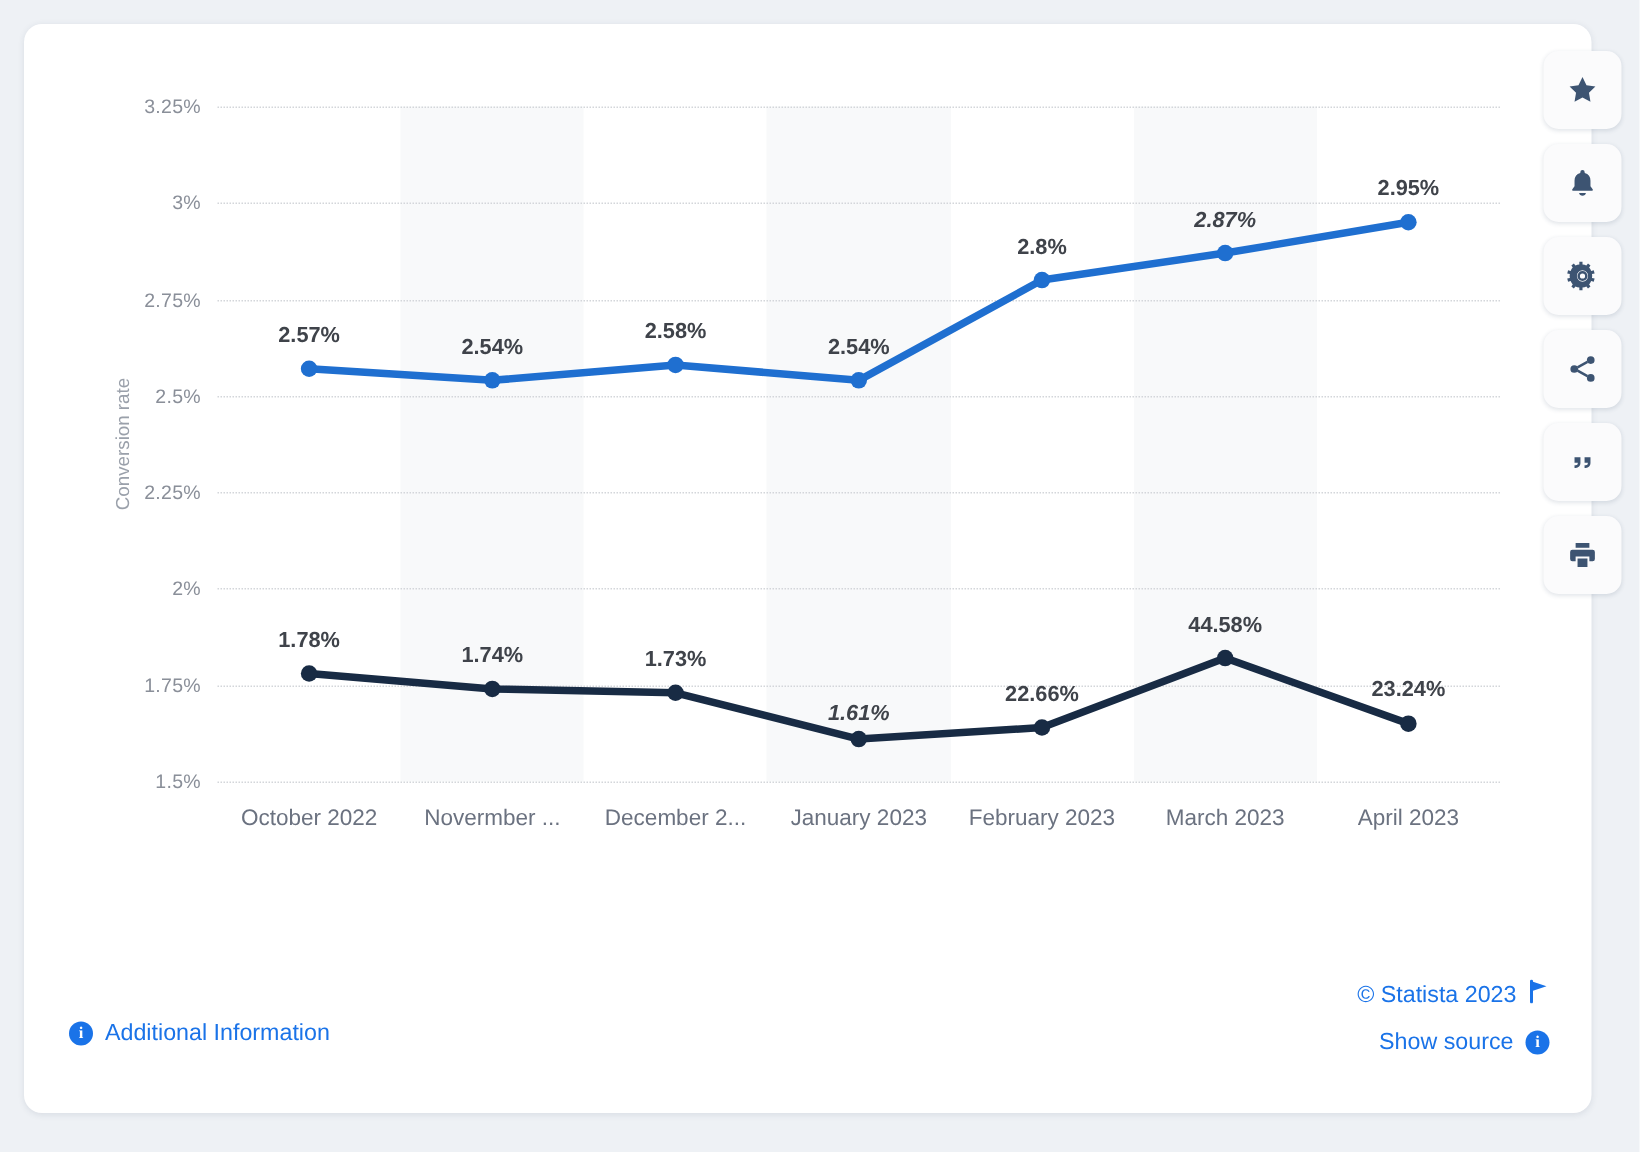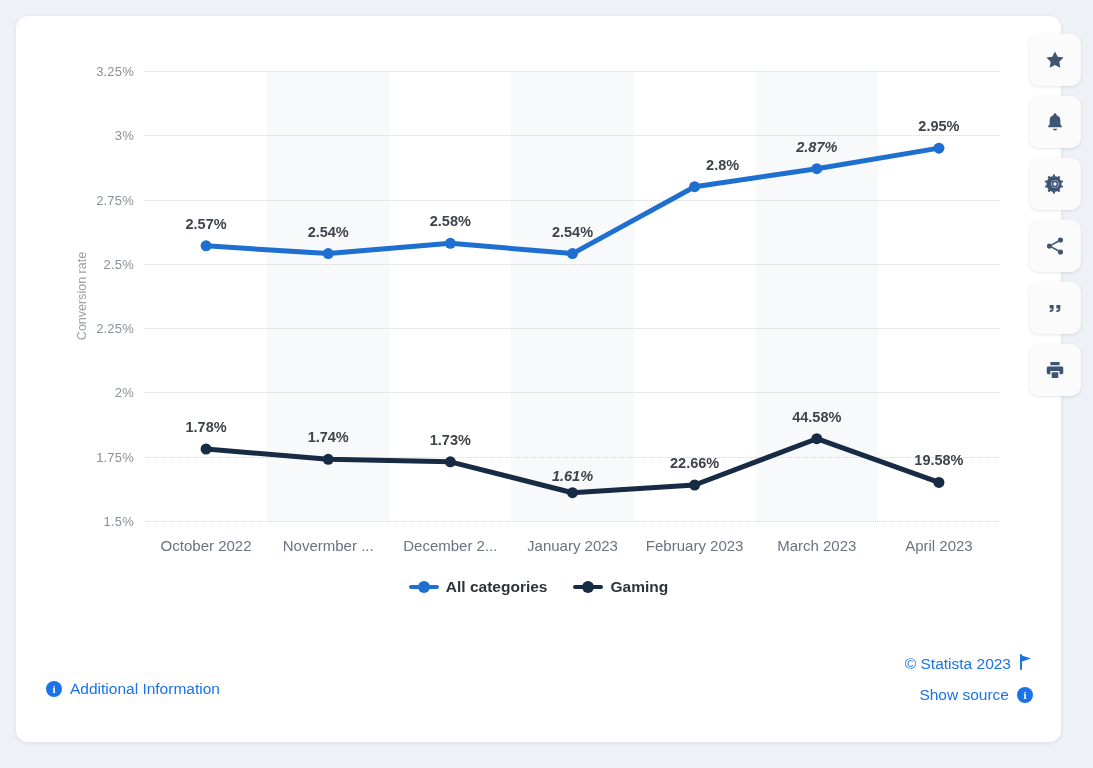--- a/index.html
+++ b/index.html
@@ -276,49 +276,33 @@
           <circle cx="549.6428571428571" cy="414" r="5.5" fill="#182b44"></circle>
           <circle cx="671.7857142857142" cy="367.7142857142857" r="5.5" fill="#182b44"></circle>
           <circle cx="793.9285714285714" cy="411.42857142857144" r="5.5" fill="#182b44"></circle>
         </svg>
 
       <div id="dlabels">
           <div class="dlabel" style="left: 61.0714px; top: 160.857px;">2.57%</div>
           <div class="dlabel" style="left: 183.214px; top: 168.571px;">2.54%</div>
           <div class="dlabel" style="left: 305.357px; top: 158.286px;">2.58%</div>
           <div class="dlabel" style="left: 427.5px; top: 168.571px;">2.54%</div>
-          <div class="dlabel" style="left: 549.643px; top: 101.714px; margin-left: 28px;">2.8%</div>
+          <div class="dlabel" style="left: 549.643px; top: 101.714px;">2.8%</div>
           <div class="dlabel" style="left: 671.786px; top: 83.7143px; font-style: italic;">2.87%</div>
           <div class="dlabel" style="left: 793.929px; top: 63.1429px;">2.95%</div>
           <div class="dlabel" style="left: 61.0714px; top: 364px;">1.78%</div>
           <div class="dlabel" style="left: 183.214px; top: 374px;">1.74%</div>
           <div class="dlabel" style="left: 305.357px; top: 376.857px;">1.73%</div>
           <div class="dlabel" style="left: 427.5px; top: 413px; font-style: italic;">1.61%</div>
           <div class="dlabel" style="left: 549.643px; top: 400px;">22.66%</div>
           <div class="dlabel" style="left: 671.786px; top: 353.714px;">44.58%</div>
-          <div class="dlabel" style="left: 793.929px; top: 397.429px;">19.58%</div>
+          <div class="dlabel" style="left: 793.929px; top: 397.429px;">23.24%</div>
         </div>
     </div>
 
-    <div id="legend">
-        <div class="legend-item">
-          <span class="legend-marker">
-            <span class="lm-line" style="background: rgb(31, 111, 208);"></span>
-            <span class="lm-dot" style="background: rgb(31, 111, 208);"></span>
-          </span>
-          <span>All categories</span>
-        </div>
-        <div class="legend-item">
-          <span class="legend-marker">
-            <span class="lm-line" style="background: rgb(24, 43, 68);"></span>
-            <span class="lm-dot" style="background: rgb(24, 43, 68);"></span>
-          </span>
-          <span>Gaming</span>
-        </div>
-      </div>
 
     <div id="footer-left">
       <span class="info-badge">i</span>
       <span class="foot-link">Additional Information</span>
     </div>
 
     <div id="footer-right">
       <div class="foot-row">
         <span class="foot-link">© Statista 2023</span>
         <span>

